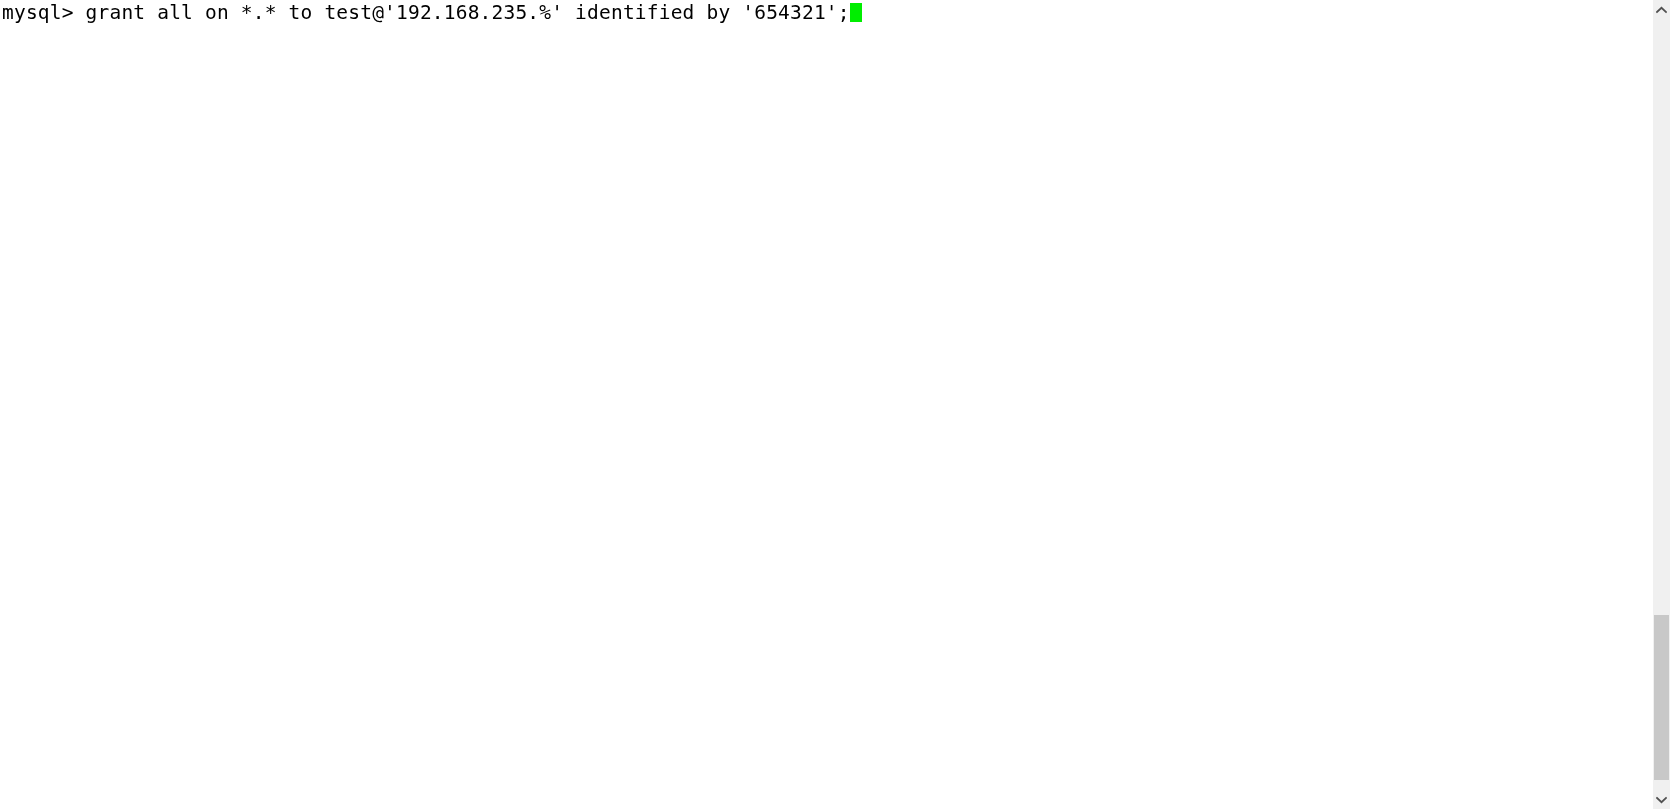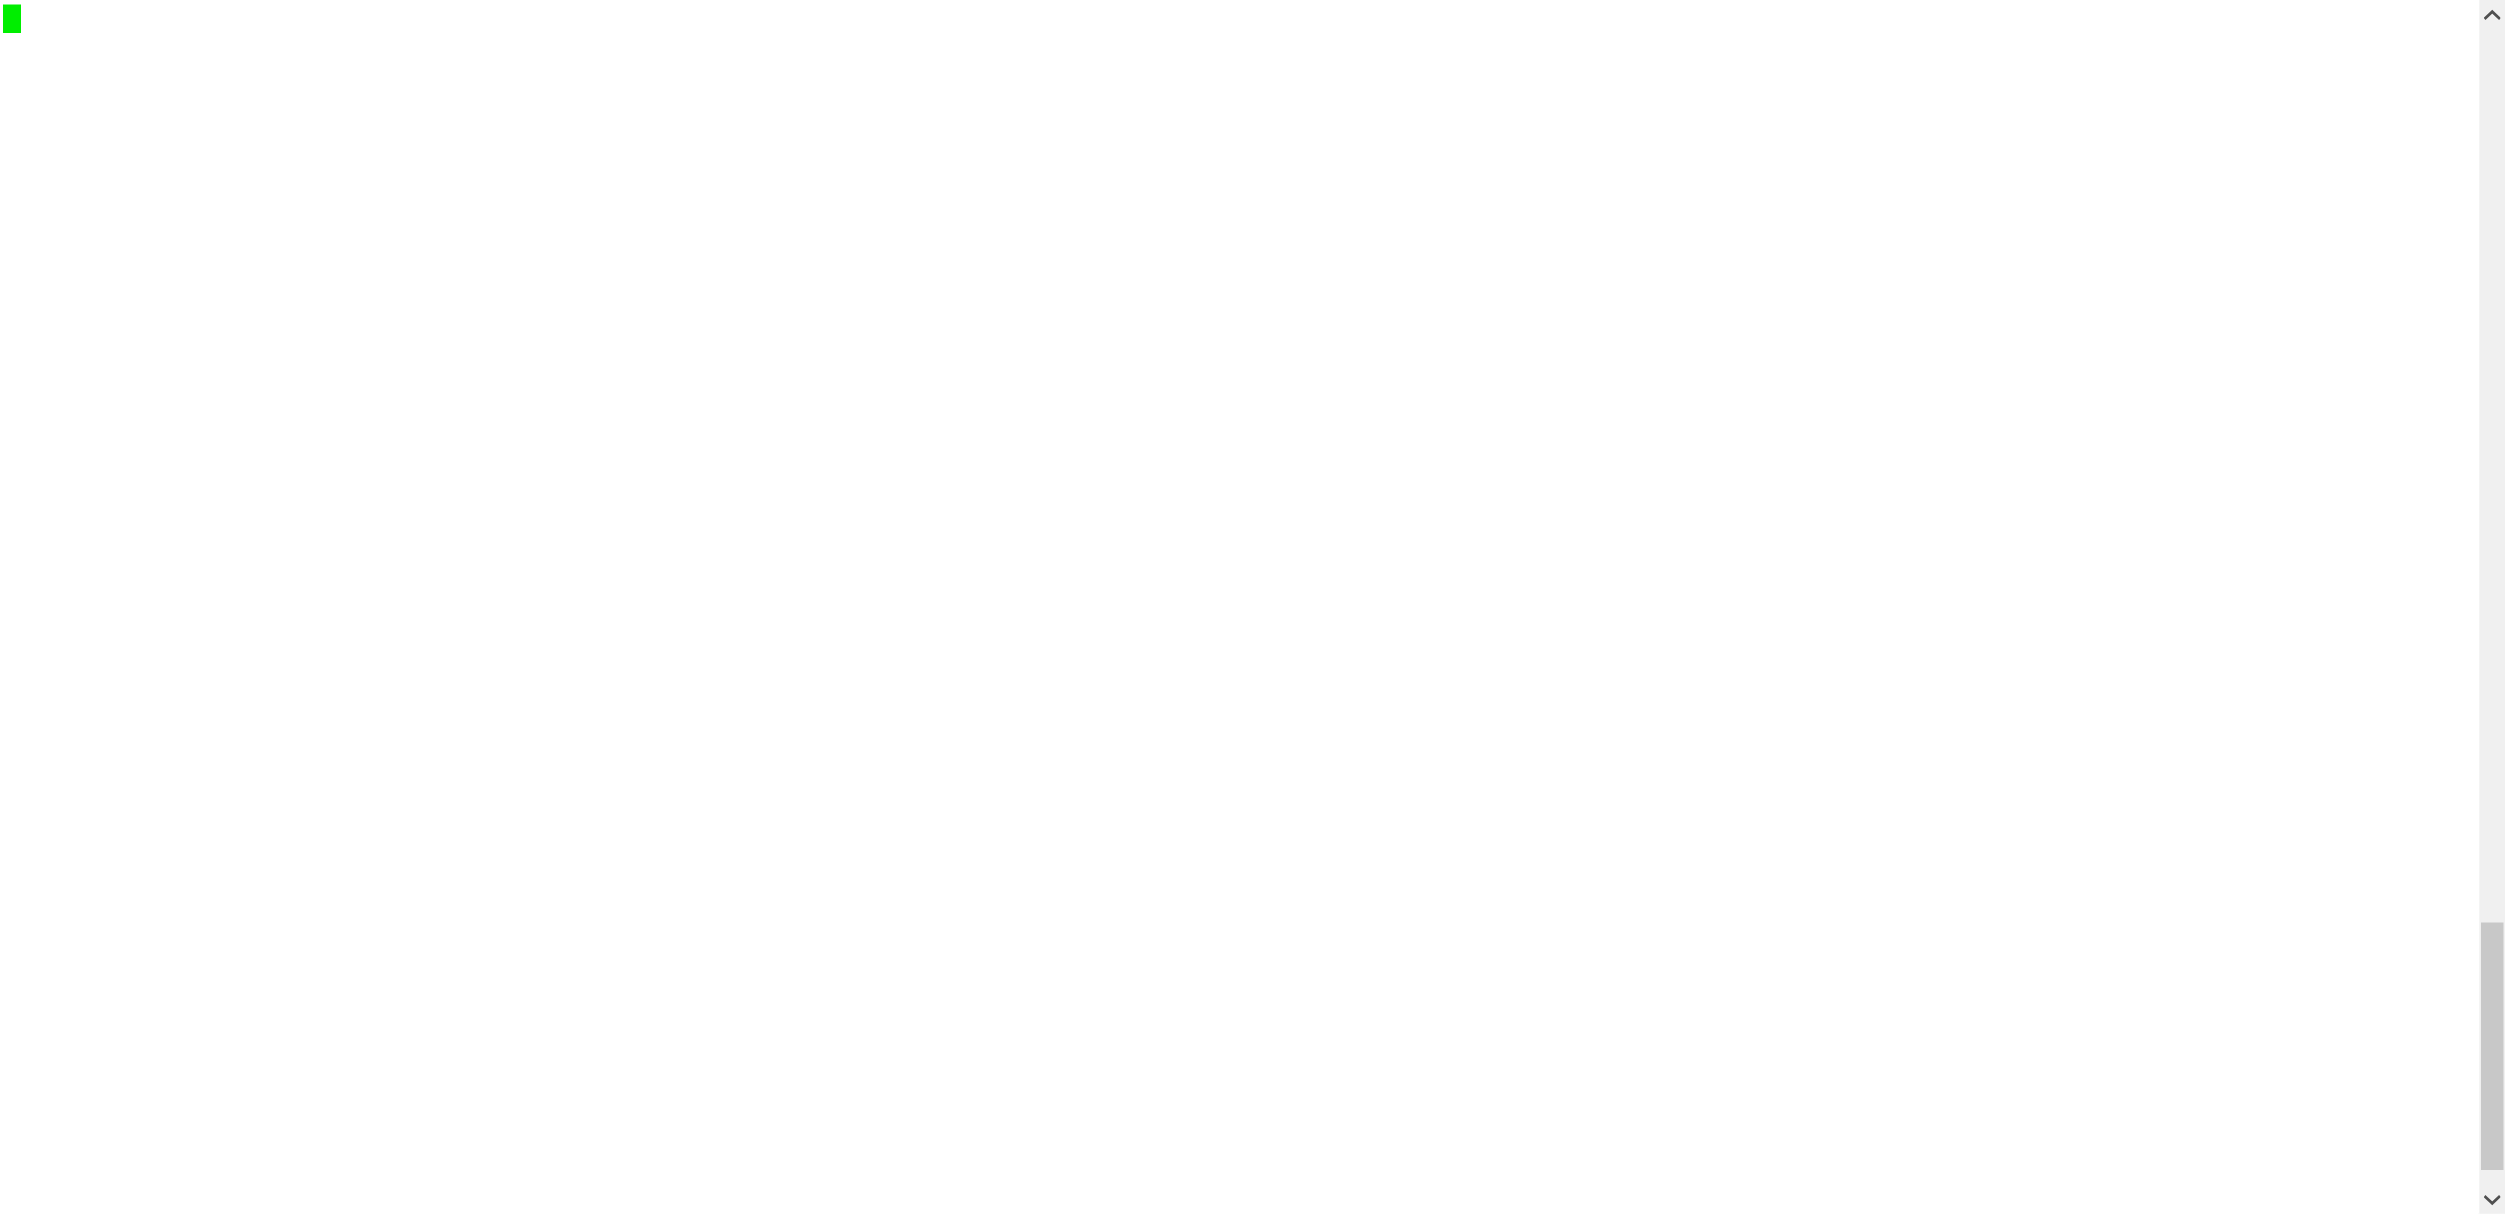--- a/index.html
+++ b/index.html
@@ -109,21 +109,21 @@
     border-radius: 0;
   }
 </style>
 </head>
 <body>
 
 <div class="terminal-window">
 
   <div class="console-area">
 
-    <div class="console-line"><span class="cursor-block" style="background: rgb(0, 238, 0); display: inline-block;"></span></div>
+    <div class="console-line"><span class="cmd-text">mysql&gt; grant all on *.* to test@'192.168.235.%' identified by '654321';</span><span class="cursor-block" style="background: rgb(0, 238, 0); display: inline-block;"></span></div>
 
   </div>
 
   <div class="scrollbar">
 
     <div class="scroll-arrow">
       <span>
         <svg width="11" height="8" viewBox="0 0 11 8" aria-hidden="true">
           <path d="M1 6 L5.5 1.8 L10 6" fill="none" stroke="#505050" stroke-width="1.8" stroke-linecap="square"></path>
         </svg>

